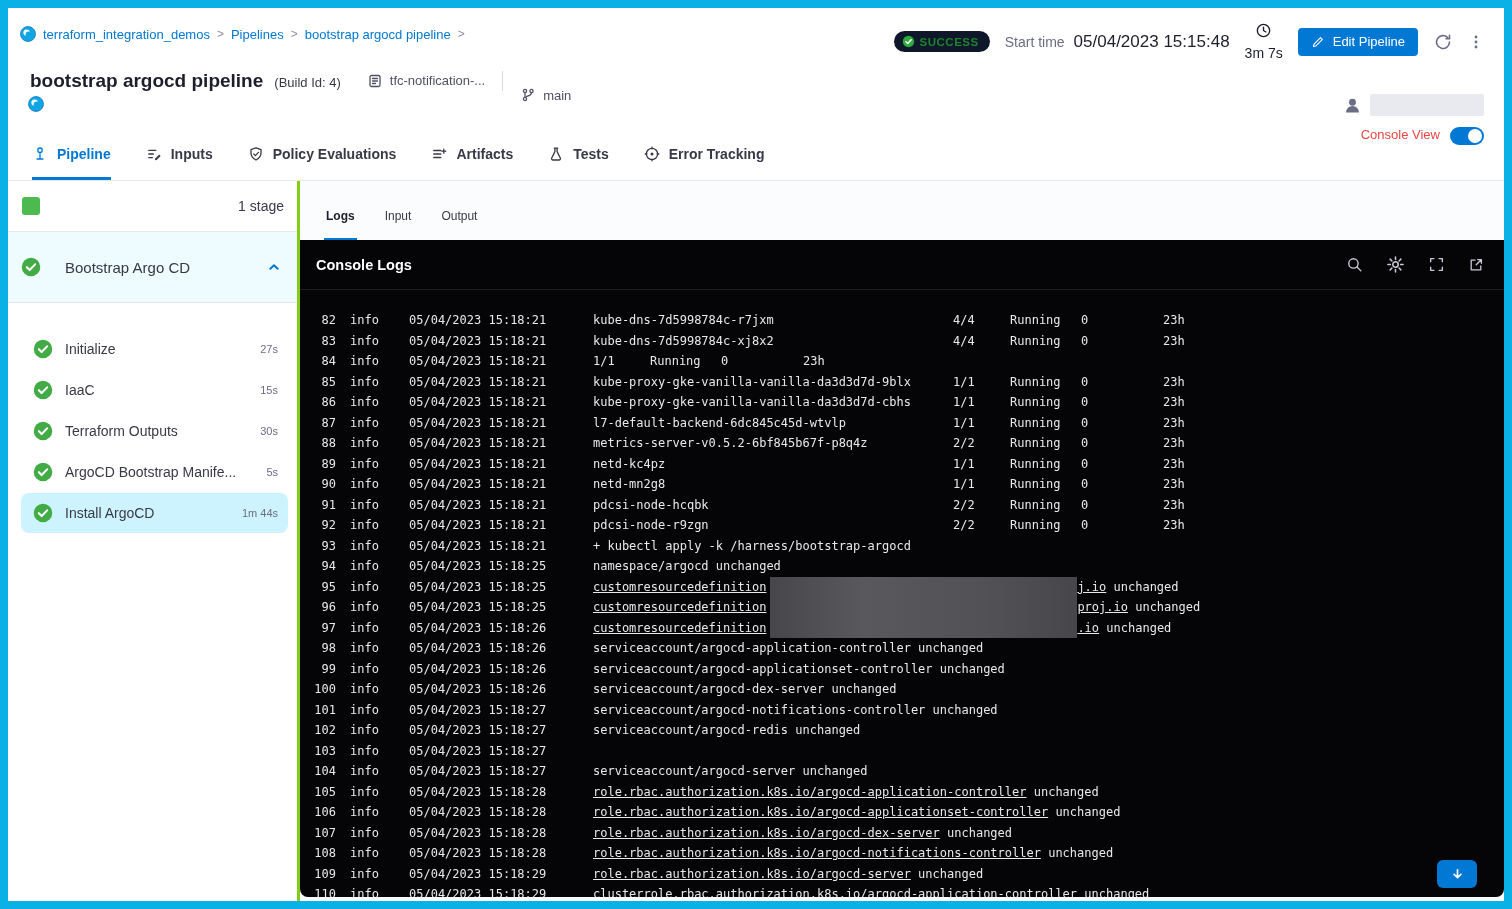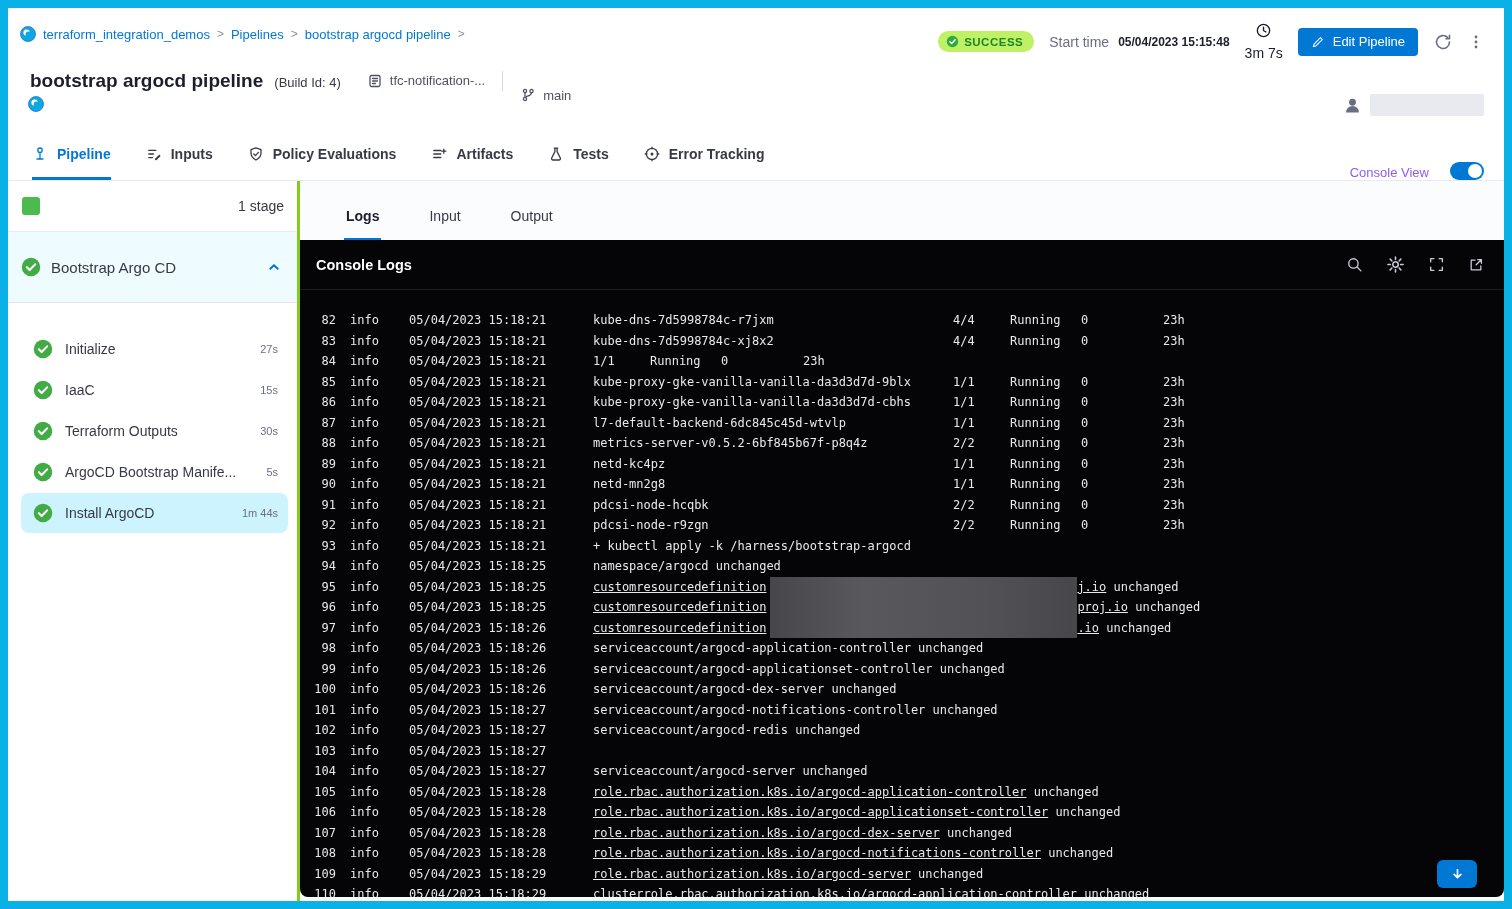--- a/index.html
+++ b/index.html
@@ -15,62 +15,62 @@
   .title-row{position:absolute;left:22px;top:50px;display:flex;align-items:center;}
   .page-title{font-size:19px;font-weight:bold;color:#1d1e2c;}
   .build-id{font-size:13px;color:#383946;margin-left:11px;margin-top:3px;}
   .repo{margin-left:26px;display:flex;gap:7px;align-items:center;color:#4f5162;font-size:13px;}
   .vdiv{width:1px;height:20px;background:#d9dae0;margin:0 17px;}
   .branch{display:flex;gap:7px;align-items:center;color:#4f5162;font-size:13px;margin-top:29px;}
   .logo-row{position:absolute;left:20px;top:88px;}
   .user-box{position:absolute;right:20px;top:86px;display:flex;align-items:center;gap:8px;}
   .redacted-user{width:114px;height:22px;background:#e9eaf0;border-radius:2px;}
   .hdr-right{position:absolute;top:14px;right:20px;display:flex;align-items:center;gap:15px;}
-  .badge{background:#bef264;color:#1e832a;font-size:11.5px;font-weight:bold;letter-spacing:.5px;
+  .badge{background:#0f172a;color:#1e832a;font-size:11.5px;font-weight:bold;letter-spacing:.5px;
          padding:4px 11px 4px 8px;border-radius:11px;display:flex;align-items:center;gap:5px;}
   .start-label{color:#6b6d85;font-size:14px;}
-  .start-value{color:#1d1e2c;font-size:12px;font-weight:700;margin-left:-6px;}
+  .start-value{color:#1d1e2c;font-size:17px;font-weight:400;margin-left:-6px;}
   .dur{display:flex;gap:6px;color:#1d1e2c;font-size:14px;align-items:center;flex-direction:column;}
   .btn-edit{background:#0278d5;color:#fff;font-size:13px;height:28px;padding:0 13px;border-radius:4px;
             display:flex;align-items:center;gap:8px;cursor:pointer;}
   .hicon{color:#6b6d85;display:flex;align-items:center;cursor:pointer;}
 
   
   .tabbar{height:54px;border-bottom:1px solid #e8e9ee;display:flex;align-items:stretch;
           padding-left:24px;position:relative;box-sizing:border-box;background:#fff;}
   .mtab{display:flex;align-items:center;gap:9px;margin-right:35px;font-size:14px;color:#383946;
         border-bottom:3px solid transparent;padding-top:4px;cursor:pointer;font-weight:bold;}
   .mtab.active{color:#0278d5;font-weight:bold;border-bottom-color:#0278d5;}
-  .console-view{position:absolute;right:20px;top:0;height:100%;display:flex;align-items:flex-end;gap:21px;
-                font-size:13px;color:#8b5cf6;}
+  .console-view{position:absolute;right:20px;top:0;height:100%;display:flex;align-items:flex-start;gap:10px;
+                font-size:13px;color:#ef4444;}
   .toggle{width:34px;height:18px;border-radius:9px;background:#0278d5;position:relative;cursor:pointer;}
   .knob{position:absolute;right:2px;top:2px;width:14px;height:14px;border-radius:50%;background:#fff;}
 
   
   .content{display:flex;height:720px;}
   .sidebar{width:289px;border-right:3px solid #84cc16;background:#fff;flex:none;}
   .stage-hdr{height:51px;display:flex;align-items:center;padding:0 13px 0 14px;border-bottom:1px solid #e8e9ee;box-sizing:border-box;}
   .stage-square{width:18px;height:18px;background:#4dba4f;border-radius:3px;}
   .stage-count{margin-left:auto;font-size:14px;color:#383946;}
   .stage-row{height:71px;background:#eefbff;display:flex;align-items:center;padding:0 15px 0 13px;
              border-bottom:1px solid #e3e4ea;box-sizing:border-box;cursor:pointer;}
-  .stage-name{margin-left:10px;font-size:15px;color:#383946;}
+  .stage-name{margin-left:24px;font-size:15px;color:#383946;}
   .stage-chev{margin-left:auto;color:#0278d5;display:flex;}
   .steps{padding-top:26px;}
   .step{height:40px;margin:0 9px 1px 13px;display:flex;align-items:center;padding:0 10px 0 12px;
         border-radius:8px;cursor:pointer;}
   .step.selected{background:#cdf4fe;}
   .step-name{margin-left:12px;font-size:14px;color:#383946;}
   .step-dur{margin-left:auto;font-size:11px;color:#6b6d85;}
 
   
   .logarea{flex:1;display:flex;flex-direction:column;background:#fbfcfe;min-width:0;}
   .logtabs{height:59px;display:flex;align-items:stretch;padding:12px 0 0 24px;box-sizing:border-box;gap:26px;flex:none;}
-  .ltab{display:flex;align-items:center;font-size:14px;color:#383946;border-bottom:2px solid transparent;
-        padding:0 2px;cursor:pointer;margin-left:20px;}
+  .ltab{display:flex;align-items:center;font-size:12px;color:#383946;border-bottom:2px solid transparent;
+        padding:0 2px;cursor:pointer;}
   .ltab.active{color:#1d1e2c;font-weight:bold;border-bottom-color:#0278d5;}
   .console{flex:1;background:#050507;border-radius:0 0 8px 8px;position:relative;overflow:hidden;margin-bottom:4px;}
   .console-hdr{height:50px;display:flex;align-items:center;padding:0 20px 0 16px;border-bottom:1px solid #1d1d22;box-sizing:border-box;}
   .console-title{color:#fff;font-weight:bold;font-size:14.5px;}
   .console-icons{margin-left:auto;display:flex;gap:23px;align-items:center;color:#c9cad3;}
   .cicon{display:flex;align-items:center;cursor:pointer;}
   .logbody{position:absolute;top:50px;left:0;right:0;bottom:0;padding-top:20px;
            font-family:"DejaVu Sans Mono",monospace;font-size:12px;color:#e9e9ec;}
   .log-row{height:20.5px;line-height:20.5px;display:flex;white-space:pre;padding-left:14px;}
   .c-num{width:22px;text-align:right;flex:none;}

